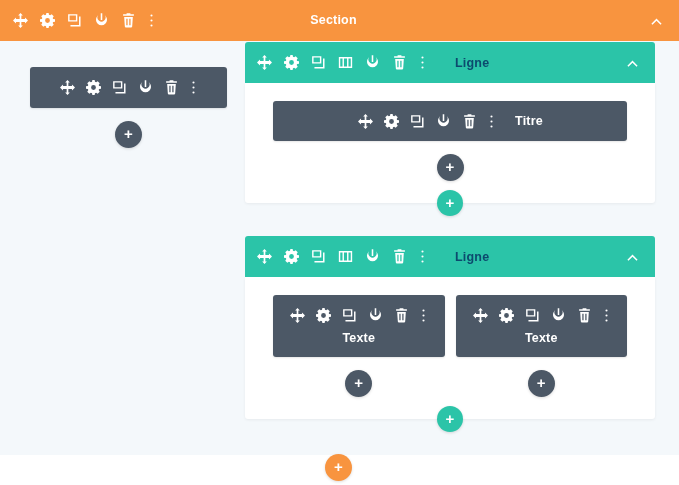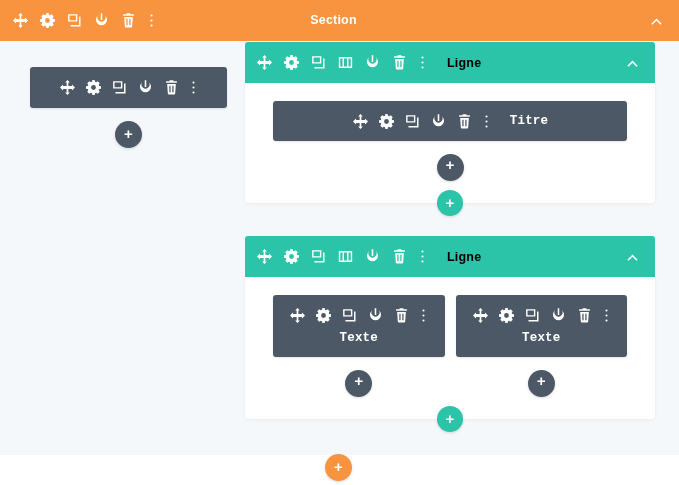--- a/index.html
+++ b/index.html
@@ -170,39 +170,39 @@
     height: 41px;
     background: #2bc4a8;
     border-radius: 3px 3px 0 0;
     display: flex;
     align-items: center;
     padding-left: 11px;
     gap: 10px;
   }
 
   .row-title {
-    color: #000000;
+    color: #0c4a6e;
     font-size: 12.5px;
     font-weight: bold;
-    margin-left: 10px;
+    margin-left: 18px;
     letter-spacing: .2px;
   }
 
   .row-body {
     background: #ffffff;
     border-radius: 0 0 3px 3px;
     padding: 18px 28px 22px 28px;
     box-shadow: 0 1px 3px rgba(0,0,0,.06);
   }
 
   .row-cols {
     display: flex;
     gap: 11px;
   }
-  .row-cols > .cell { flex: 1 1 0; min-width: 0; font-family: Liberation Mono, monospace; }
+  .row-cols > .cell { flex: 1 1 0; min-width: 0; }
 
   
   .row-add-green {
     position: absolute;
     left: 50%;
     bottom: -13px;
     transform: translateX(-50%);
   }
 
   

